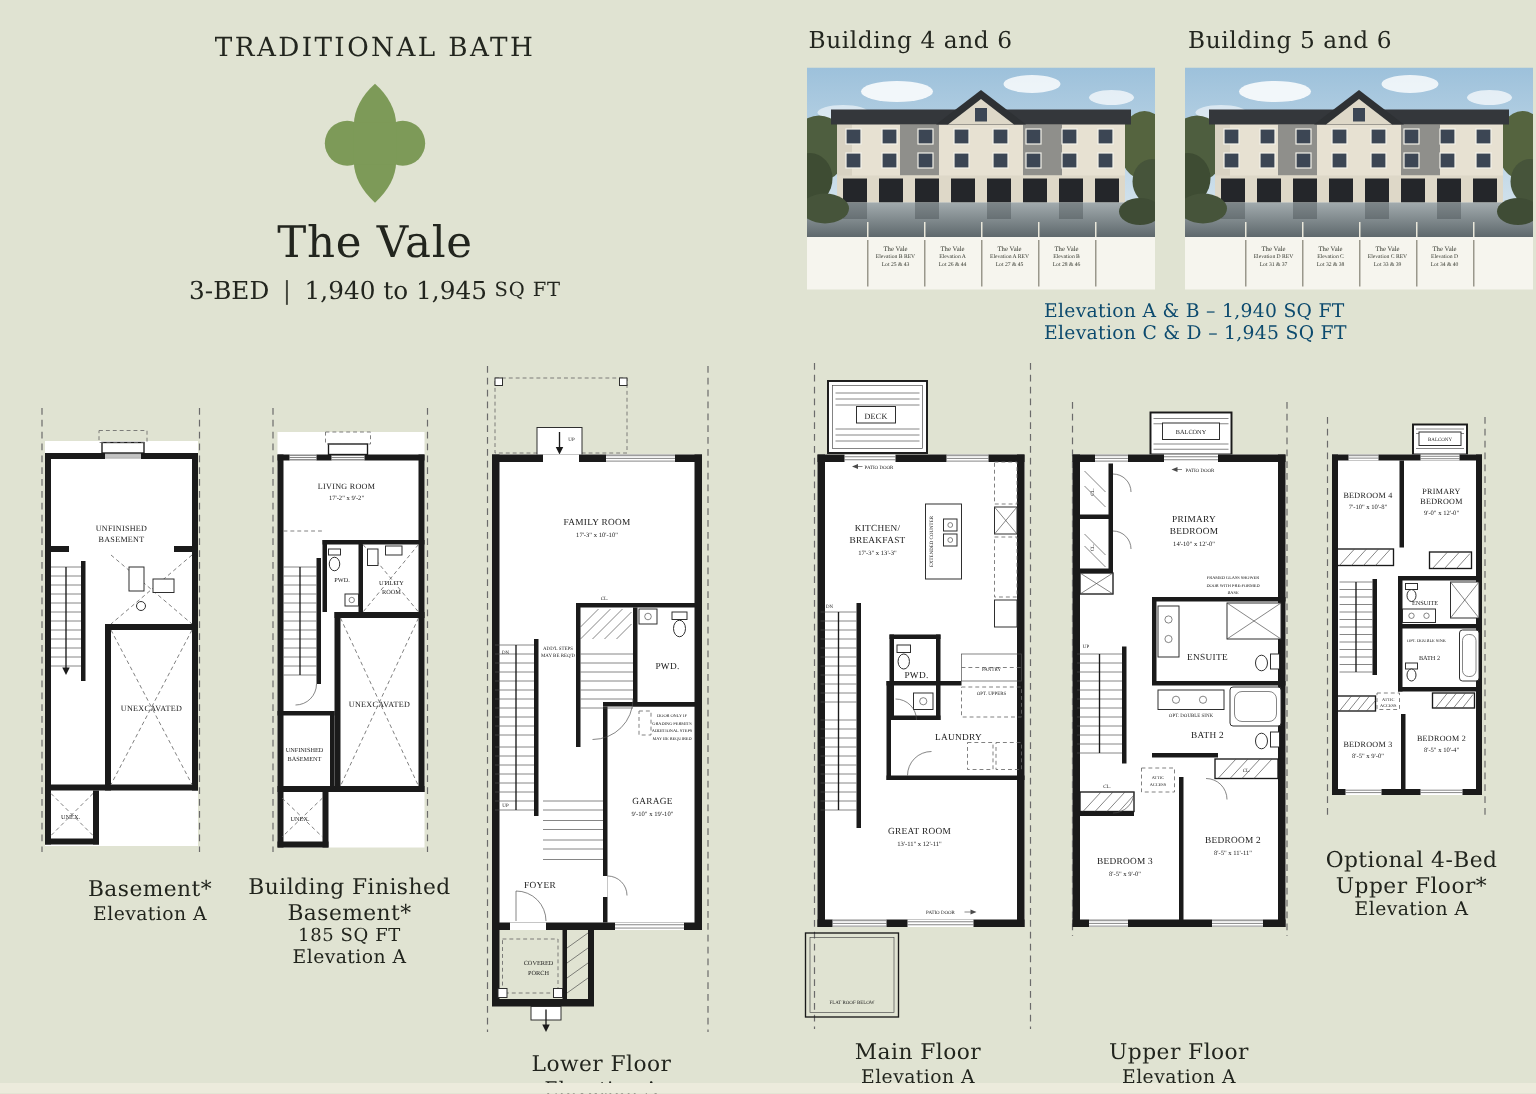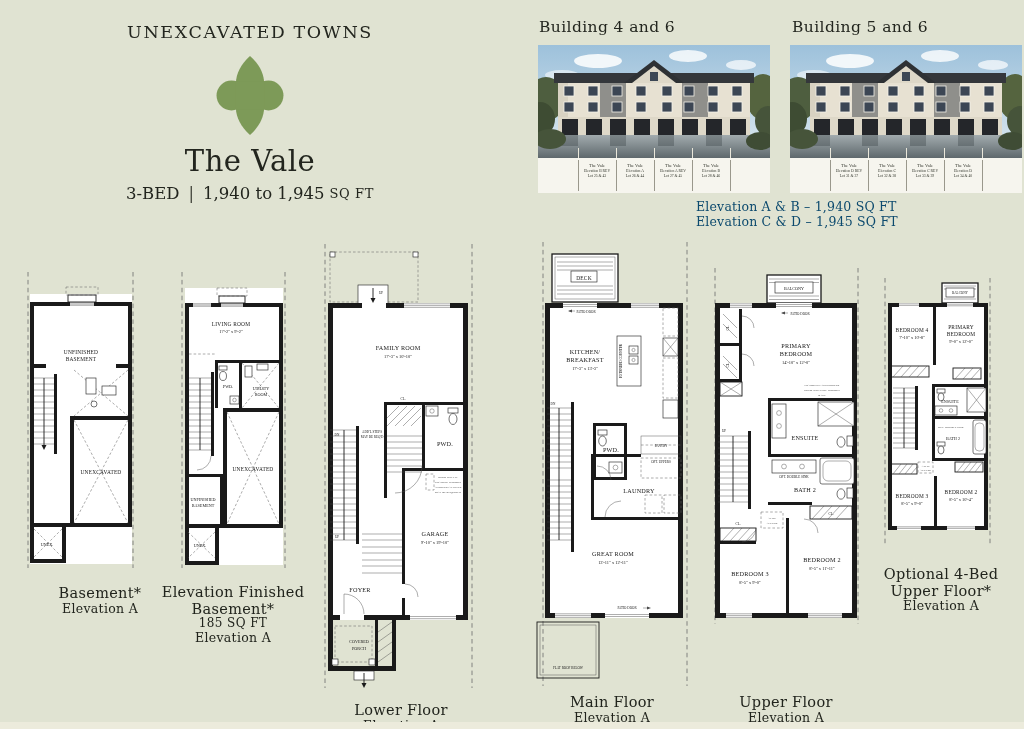--- a/index.html
+++ b/index.html
@@ -122,21 +122,21 @@
           <rect x="72" y="90" width="16" height="11"></rect>
         <rect x="120" y="90" width="16" height="11"></rect>
           <rect x="168" y="90" width="16" height="11"></rect>
       </g>
       <ellipse cx="12" cy="94" rx="16" ry="10" fill="#46543a"></ellipse>
       <ellipse cx="222" cy="96" rx="14" ry="9" fill="#3f4c35"></ellipse>
     </symbol>
   </defs>
 </svg>
 
-<div class="brand">UNEXCAVATED TOWNS</div>
+<div class="brand">TRADITIONAL BATH</div>
 <svg class="logo" width="74" height="81" viewBox="-42 -46 84 92">
   <g fill="#7d9a58">
     <circle cx="-21" cy="0" r="17"></circle>
     <circle cx="21" cy="0" r="17"></circle>
     <path d="M0,-45 C10,-36 16,-25 16,-14 C16,-4 9,3 0,3 C-9,3 -16,-4 -16,-14 C-16,-25 -10,-36 0,-45Z"></path>
     <path d="M0,45 C10,36 16,25 16,14 C16,4 9,-3 0,-3 C-9,-3 -16,4 -16,14 C-16,25 -10,36 0,45Z"></path>
     <rect x="-16" y="-16" width="32" height="32"></rect>
   </g>
 </svg>
 <div class="title">The Vale</div>
@@ -341,21 +341,21 @@
   <text class="rd" x="56" y="67">17'-2" x 9'-2"</text>
   <text class="t4" x="53" y="122">PWD.</text>
   <text class="t4" x="86" y="124">UTILITY</text>
   <text class="t4" x="86" y="130">ROOM</text>
   <text class="rm" x="78" y="205">UNEXCAVATED</text>
   <text class="t4" x="28" y="235">UNFINISHED</text>
   <text class="t4" x="28" y="241">BASEMENT</text>
   <text class="t4" x="25" y="281">UNEX.</text>
 </svg>
 <div class="cap" style="left:233px;top:584px">
-  <div class="l1">Elevation Finished</div>
+  <div class="l1">Building Finished</div>
   <div class="l1">Basement*</div>
   <div class="l3">185 SQ FT</div>
   <div class="l2">Elevation A</div>
 </div>
 
 <svg class="plan" style="left:318px;top:240px" width="160" height="452" viewBox="0 0 160 452">
   <g>
     <line class="prop" x1="7" y1="4" x2="7" y2="448"></line>
     <line class="prop" x1="154" y1="4" x2="154" y2="448"></line>
   </g>

